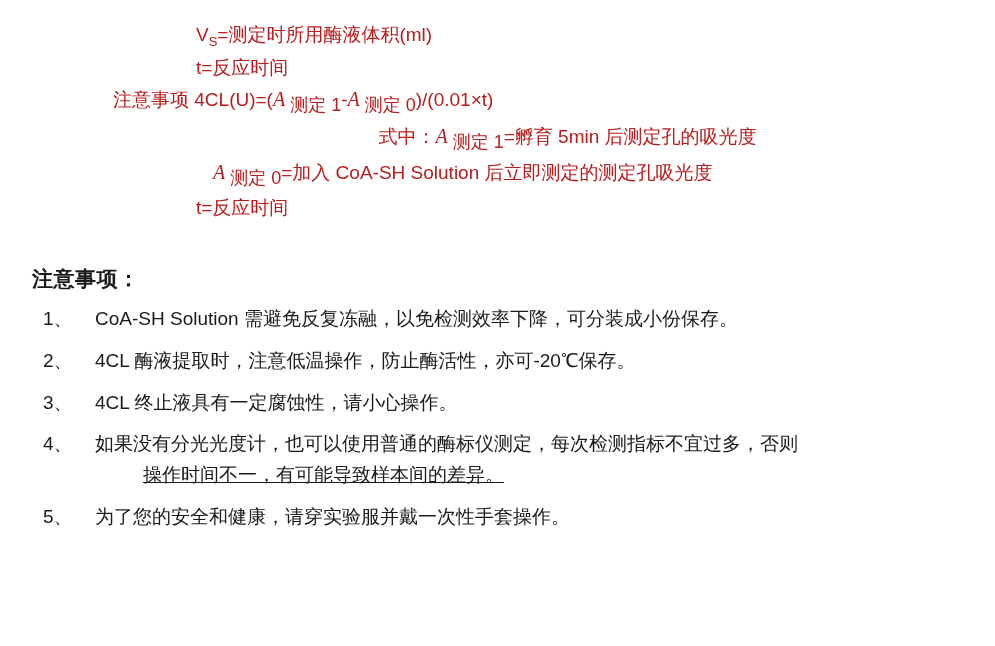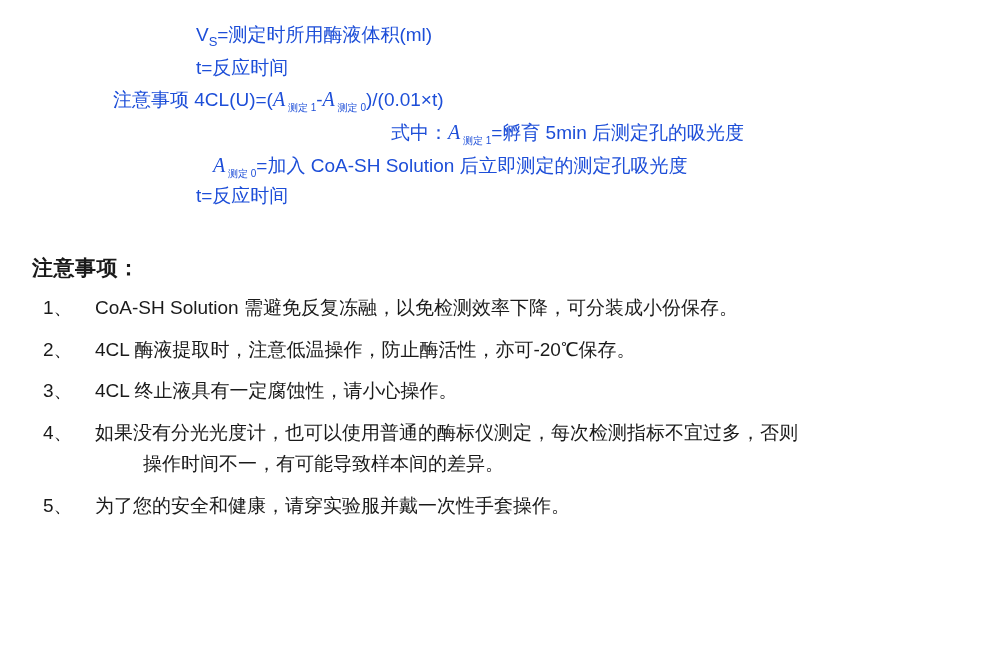--- a/index.html
+++ b/index.html
@@ -22,40 +22,40 @@
   }
 
   
   .formula-block {
     padding-top: 20px;
   }
   .formula-line {
     font-size: 19px;
     line-height: 1.6;
     white-space: nowrap;
-    color: #1d4ed8;
+    color: #b91c1c;
   }
   .indent-1 { padding-left: 196px; }
   .indent-2 { padding-left: 196px; }
   .indent-3 { padding-left: 113px; }
   .indent-4 { padding-left: 140px; text-align: center; }
   .indent-5 { padding-left: 213px; }
   .indent-6 { padding-left: 196px; }
 
   .ital {
     font-family: "Liberation Serif", serif;
     font-style: italic;
     font-size: 20px;
   }
   .sub {
     font-size: 13px;
     vertical-align: sub;
   }
   .sub-sm {
-    font-size: 10px;
+    font-size: 18px;
     vertical-align: sub;
   }
 
   
   .notes {
     margin-top: 42px;
   }
   .notes-title {
     font-size: 21px;
     font-weight: bold;
@@ -75,20 +75,21 @@
   .note-num {
     width: 52px;
     flex: 0 0 52px;
   }
   .note-text {
     flex: 1 1 auto;
   }
   .note-text .cont {
     display: block;
     padding-left: 48px;
+    text-decoration: underline;
   }
 </style>
 </head>
 <body>
 
 <div class="page">
 
   <div class="formula-block" id="formula-block">
       <div class="formula-line indent-1"><span>V</span><span class="sub">S</span><span>=测定时所用酶液体积(ml)</span></div>
       <div class="formula-line indent-2"><span>t=反应时间</span></div>

